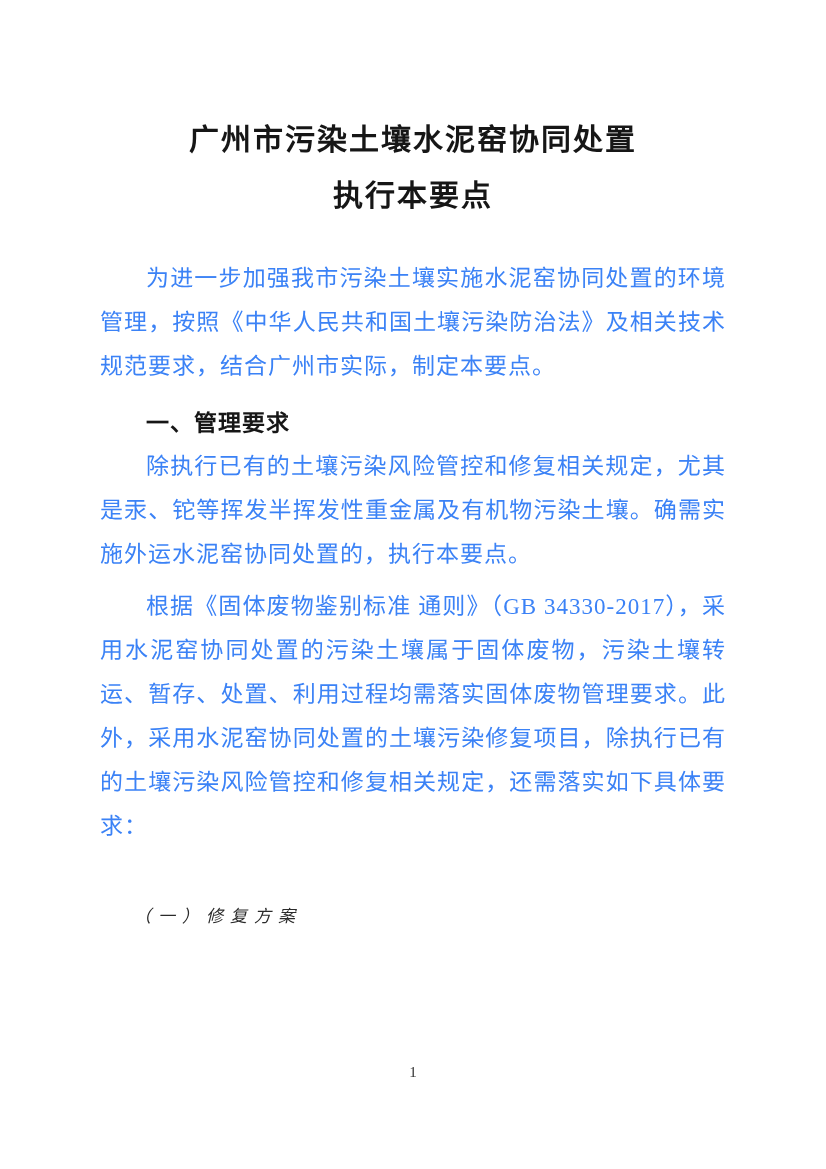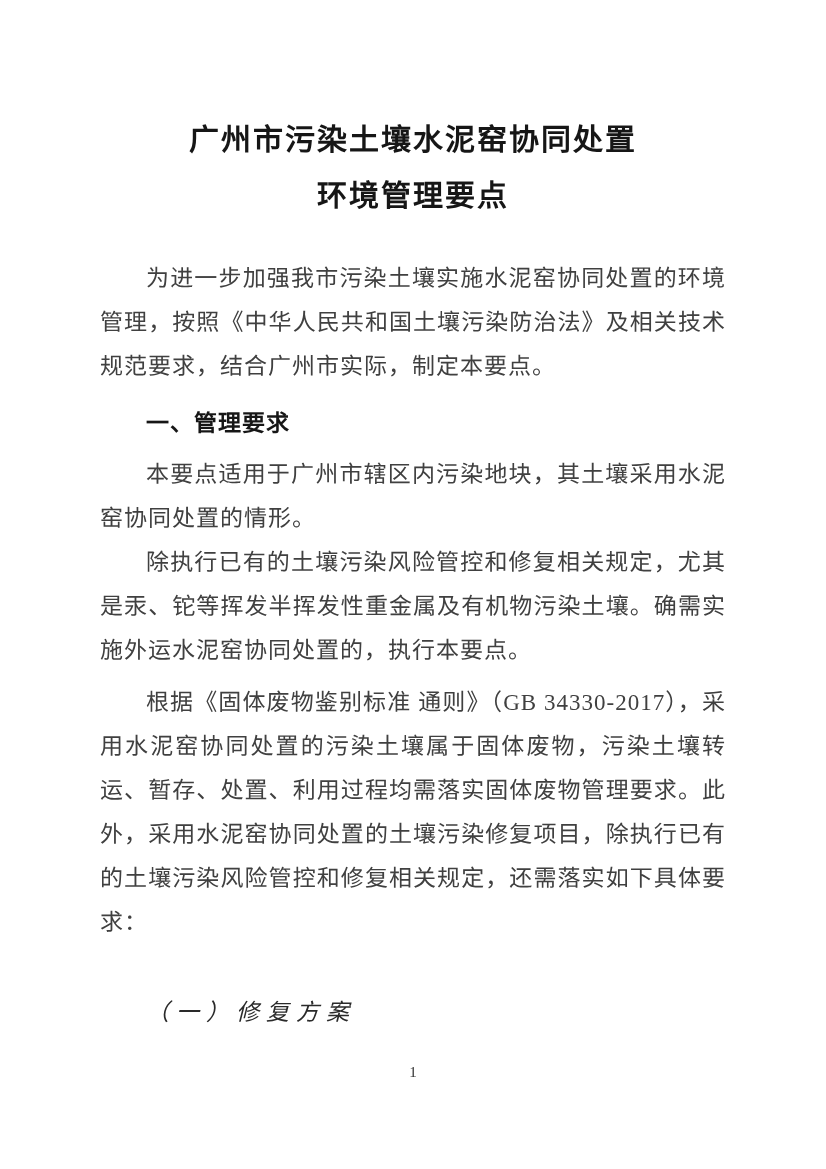--- a/index.html
+++ b/index.html
@@ -29,21 +29,21 @@
   }
   .body-para {
     margin: 0;
     font-family: "Liberation Serif", "DejaVu Serif", serif;
     font-size: 23px;
     line-height: 44px;
     letter-spacing: 1px;
     text-align: justify;
     text-justify: inter-ideograph;
     text-indent: 2em;
-    color: #404040;
+    color: #3b82f6;
     font-weight: 400;
   }
   .intro {
     margin-top: 33px;
   }
   .section-heading {
     margin: 12px 0 0 0;
     font-family: "Liberation Sans", "DejaVu Sans", sans-serif;
     font-weight: 700;
     font-size: 23px;
@@ -53,21 +53,21 @@
     color: #161616;
   }
   .after-heading {
     margin-top: 8px;
   }
   .subsection-heading {
     margin: 46px 0 0 0;
     font-family: "Liberation Serif", "DejaVu Serif", serif;
     font-style: italic;
     font-weight: 500;
-    font-size: 23px;
+    font-size: 17px;
     line-height: 44px;
     letter-spacing: 7px;
     text-indent: 2em;
     color: #2a2a2a;
   }
   .page-number {
     position: absolute;
     left: 0;
     bottom: 88px;
     width: 100%;
@@ -77,28 +77,27 @@
     color: #333333;
   }
 </style>
 </head>
 <body>
 
 <div class="page">
 
   <h1 class="doc-title">
     <div>广州市污染土壤水泥窑协同处置</div>
-    <div>环境管理要点</div>
+    <div>执行本要点</div>
   </h1>
 
   <p class="body-para intro">为进一步加强我市污染土壤实施水泥窑协同处置的环境管理，按照《中华人民共和国土壤污染防治法》及相关技术规范要求，结合广州市实际，制定本要点。</p>
 
   <h2 class="section-heading">一、管理要求</h2>
 
-  <p class="body-para after-heading">本要点适用于广州市辖区内污染地块，其土壤采用水泥窑协同处置的情形。</p>
 
   <p class="body-para">除执行已有的土壤污染风险管控和修复相关规定，尤其是汞、铊等挥发半挥发性重金属及有机物污染土壤。确需实施外运水泥窑协同处置的，执行本要点。</p>
 
 
   <p class="body-para after-heading">根据《固体废物鉴别标准 通则》（GB 34330-2017），采用水泥窑协同处置的污染土壤属于固体废物，污染土壤转运、暂存、处置、利用过程均需落实固体废物管理要求。此外，采用水泥窑协同处置的土壤污染修复项目，除执行已有的土壤污染风险管控和修复相关规定，还需落实如下具体要求：</p>
 
   <h3 class="subsection-heading">（一）修复方案</h3>
 
   <div class="page-number">1</div>
 

